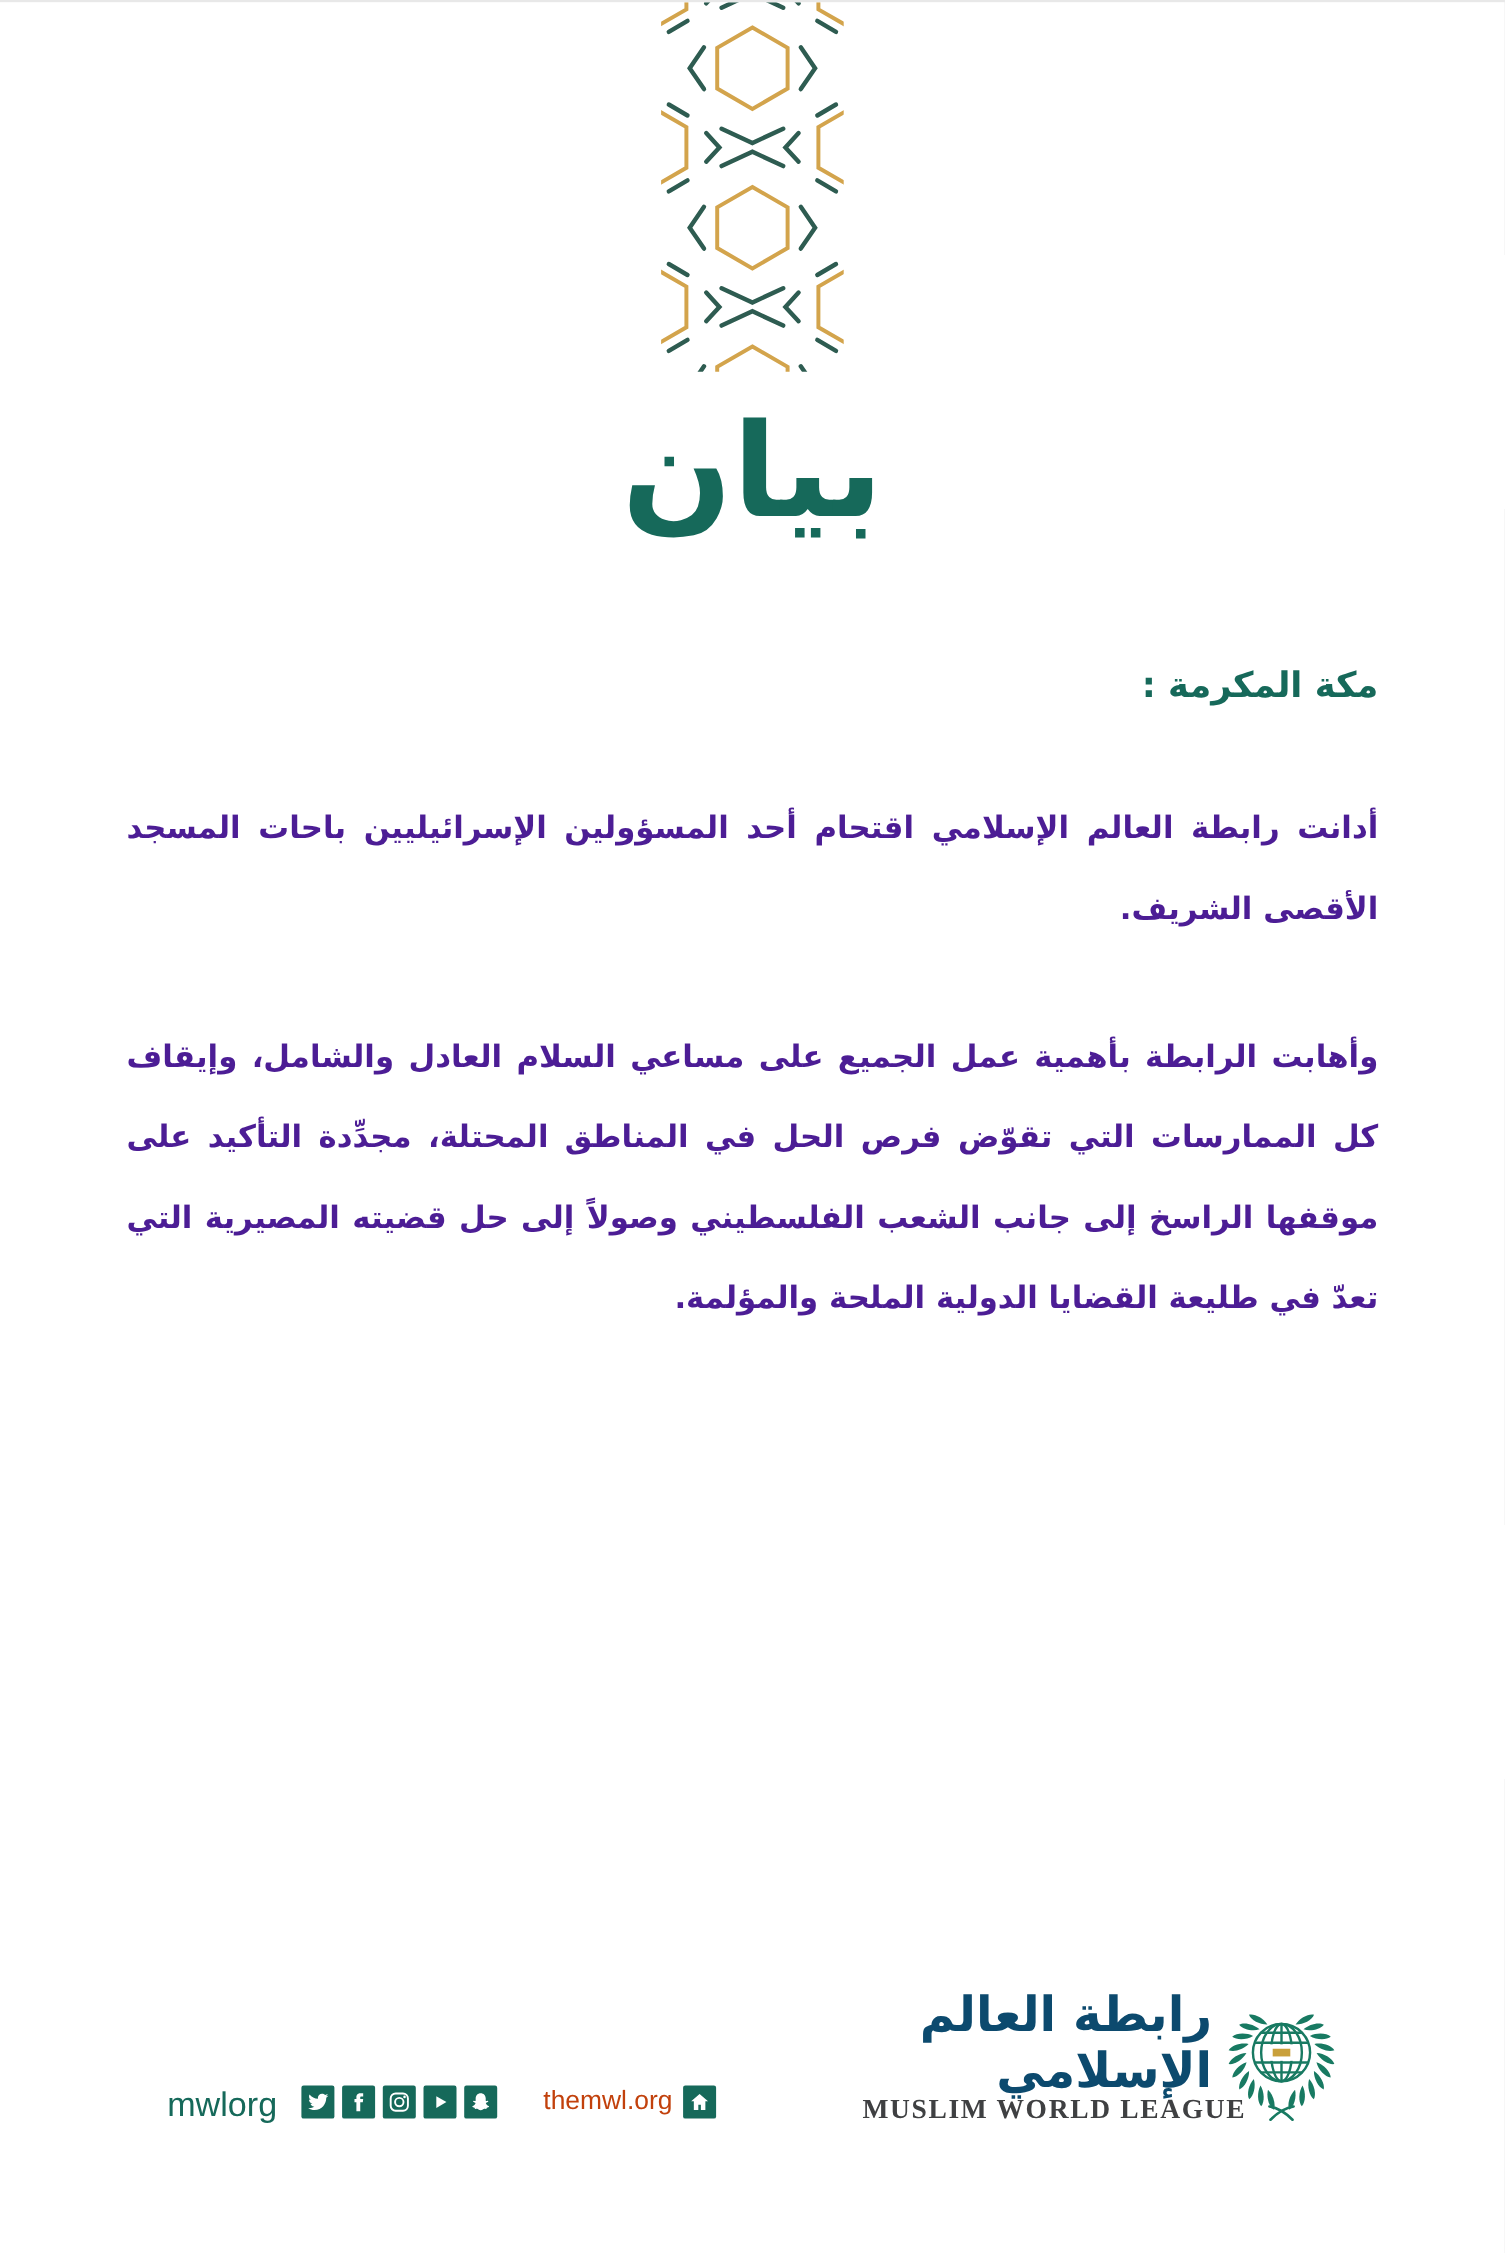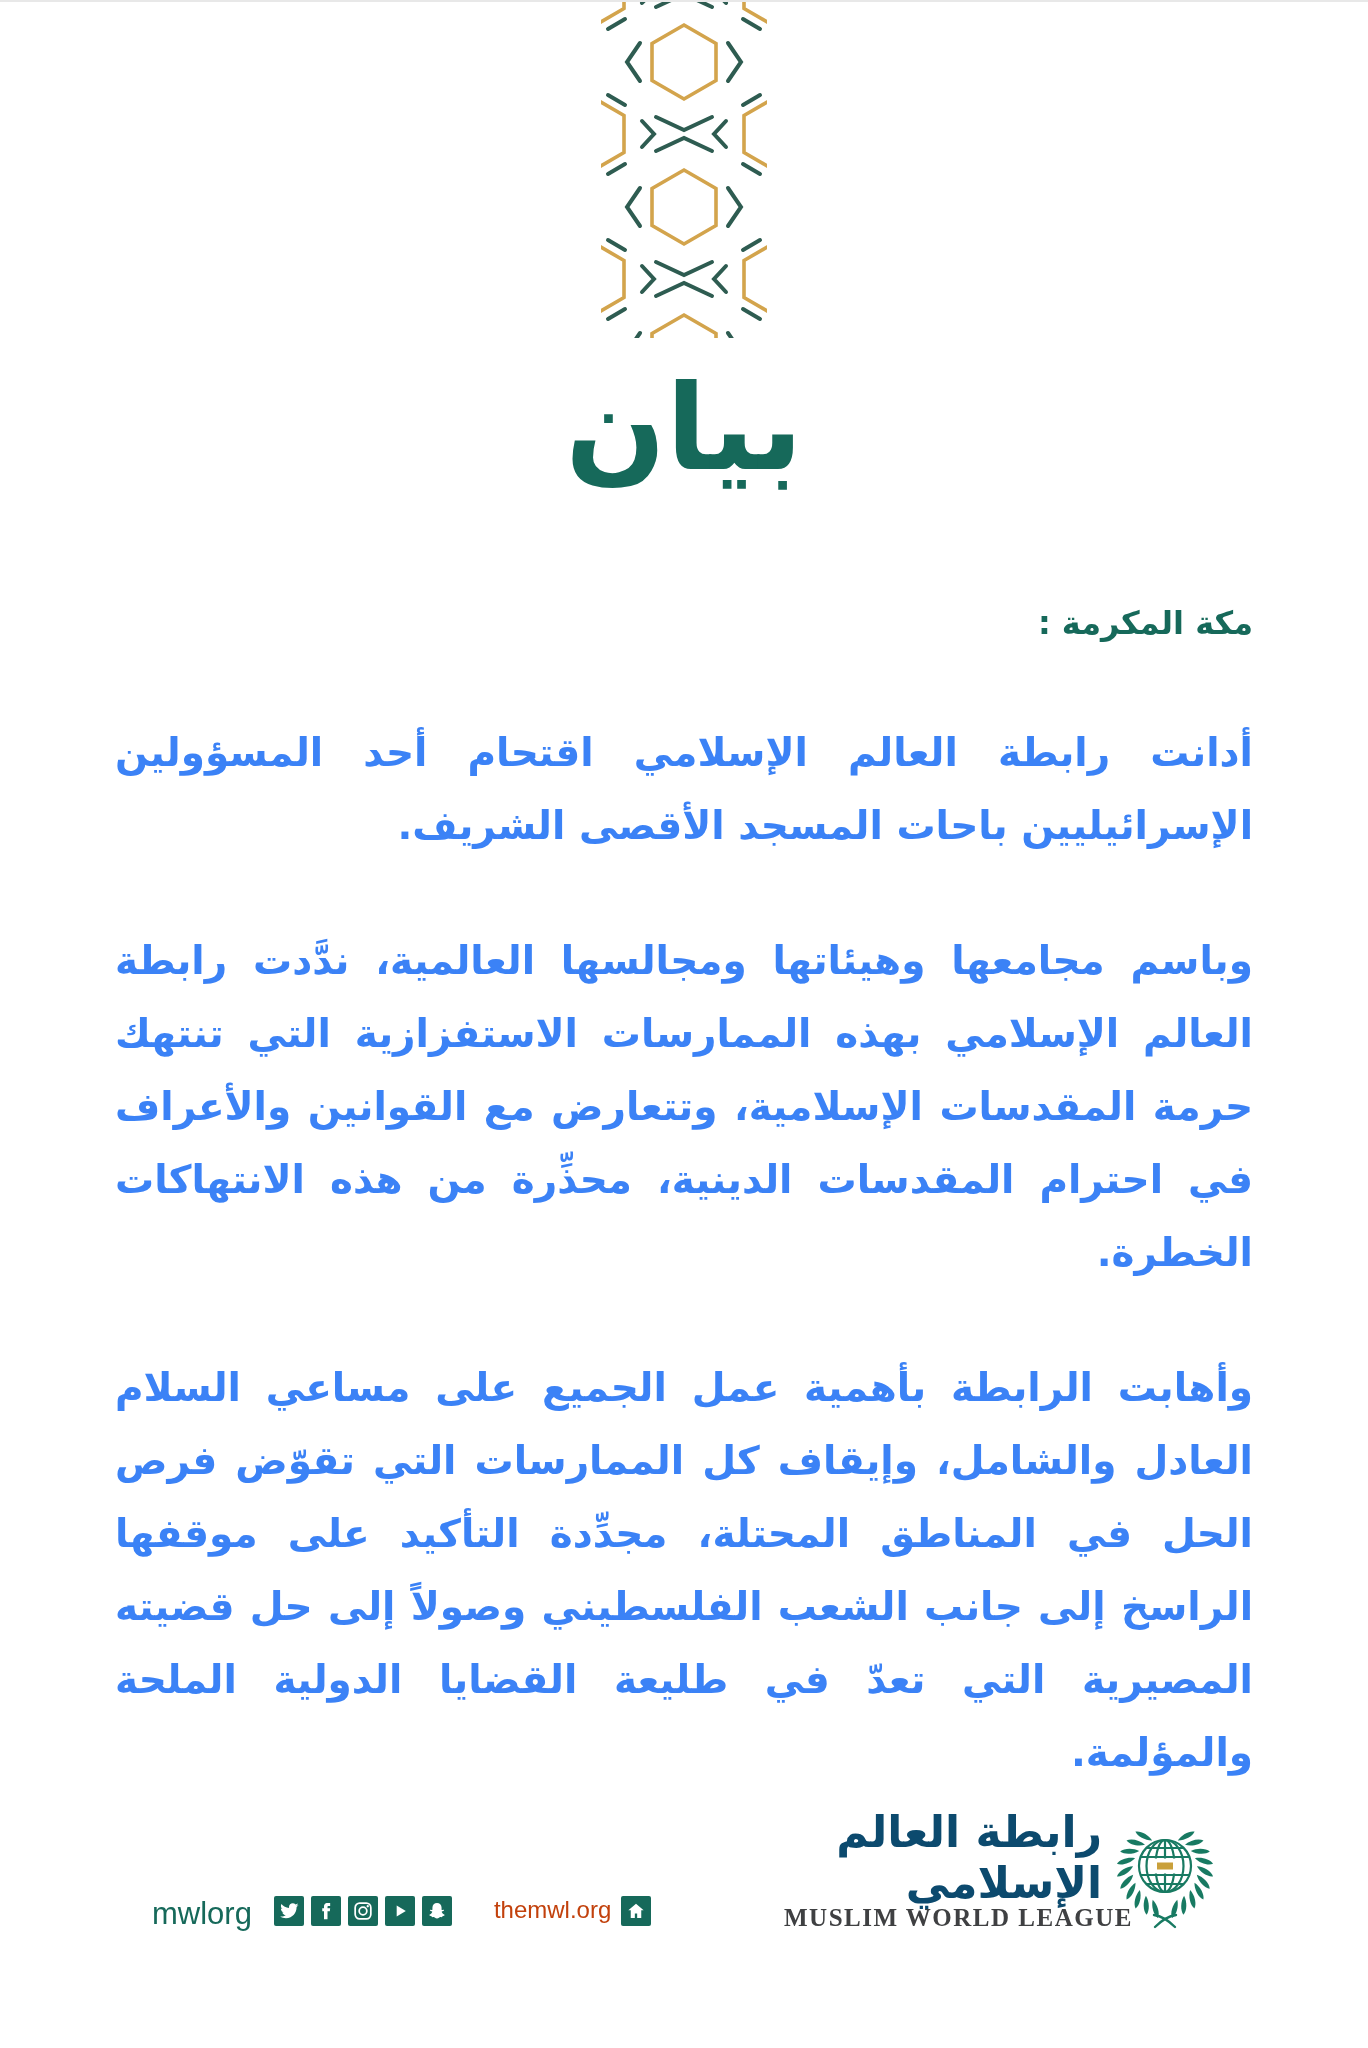--- a/index.html
+++ b/index.html
@@ -17,21 +17,21 @@
     font-size:118px;font-weight:bold;color:#16695a;line-height:160px;
   }
   
   .location{
     position:absolute;top:602px;right:115px;direction:rtl;
     font-size:32px;font-weight:bold;color:#16695a;
   }
   
   .body-text{
     position:absolute;top:714px;left:115px;width:1138px;direction:rtl;
-    font-size:39px;font-weight:bold;color:#3b82f6;line-height:73px;
+    font-size:28px;font-weight:bold;color:#4c1d95;line-height:73px;
     text-align:justify;
   }
   .body-text p{margin:0 0 62px 0;}
   
   .footer-left{
     position:absolute;left:152px;top:1894px;height:40px;
     display:flex;align-items:flex-start;
     font-family:"Liberation Sans","DejaVu Sans",sans-serif;
   }
   .handle{font-size:31px;color:#16695a;margin-right:22px;}
@@ -86,21 +86,20 @@
     <use href="#midrow" y="277"></use>
     <use href="#hexrow" y="350"></use>
   </svg>
 
   <div class="title">بيان</div>
 
   <div class="location">مكة المكرمة :</div>
 
   <div class="body-text">
     <p>أدانت رابطة العالم الإسلامي اقتحام أحد المسؤولين الإسرائيليين باحات المسجد الأقصى الشريف.</p>
-    <p>وباسم مجامعها وهيئاتها ومجالسها العالمية، ندَّدت رابطة العالم الإسلامي بهذه الممارسات الاستفزازية التي تنتهك حرمة المقدسات الإسلامية، وتتعارض مع القوانين والأعراف في احترام المقدسات الدينية، محذِّرة من هذه الانتهاكات الخطرة.</p>
     <p>وأهابت الرابطة بأهمية عمل الجميع على مساعي السلام العادل والشامل، وإيقاف كل الممارسات التي تقوّض فرص الحل في المناطق المحتلة، مجدِّدة التأكيد على موقفها الراسخ إلى جانب الشعب الفلسطيني وصولاً إلى حل قضيته المصيرية التي تعدّ في طليعة القضايا الدولية الملحة والمؤلمة.</p>
   </div>
 
   <div class="footer-left">
     <span class="handle">mwlorg</span>
 
     <div class="social-row">
       <div class="icon-sq">
         <svg width="20" height="20" viewBox="0 0 24 24">
           <path fill="#ffffff" d="M23.4 4.8c-.8.4-1.7.6-2.6.8.9-.6 1.6-1.5 2-2.5-.9.5-1.9.9-2.9 1.1C19 3.3 17.8 2.8 16.5 2.8c-2.5 0-4.5 2-4.5 4.5 0 .4 0 .7.1 1-3.7-.2-7-2-9.2-4.7-.4.7-.6 1.5-.6 2.3 0 1.6.8 2.9 2 3.7-.7 0-1.4-.2-2-.5v.1c0 2.2 1.5 4 3.6 4.4-.4.1-.8.2-1.2.2-.3 0-.6 0-.8-.1.6 1.8 2.2 3.1 4.2 3.1-1.5 1.2-3.5 1.9-5.6 1.9-.4 0-.7 0-1.1-.1 2 1.3 4.4 2 6.9 2 8.3 0 12.8-6.9 12.8-12.8v-.6c.9-.6 1.7-1.4 2.3-2.4z"></path>

